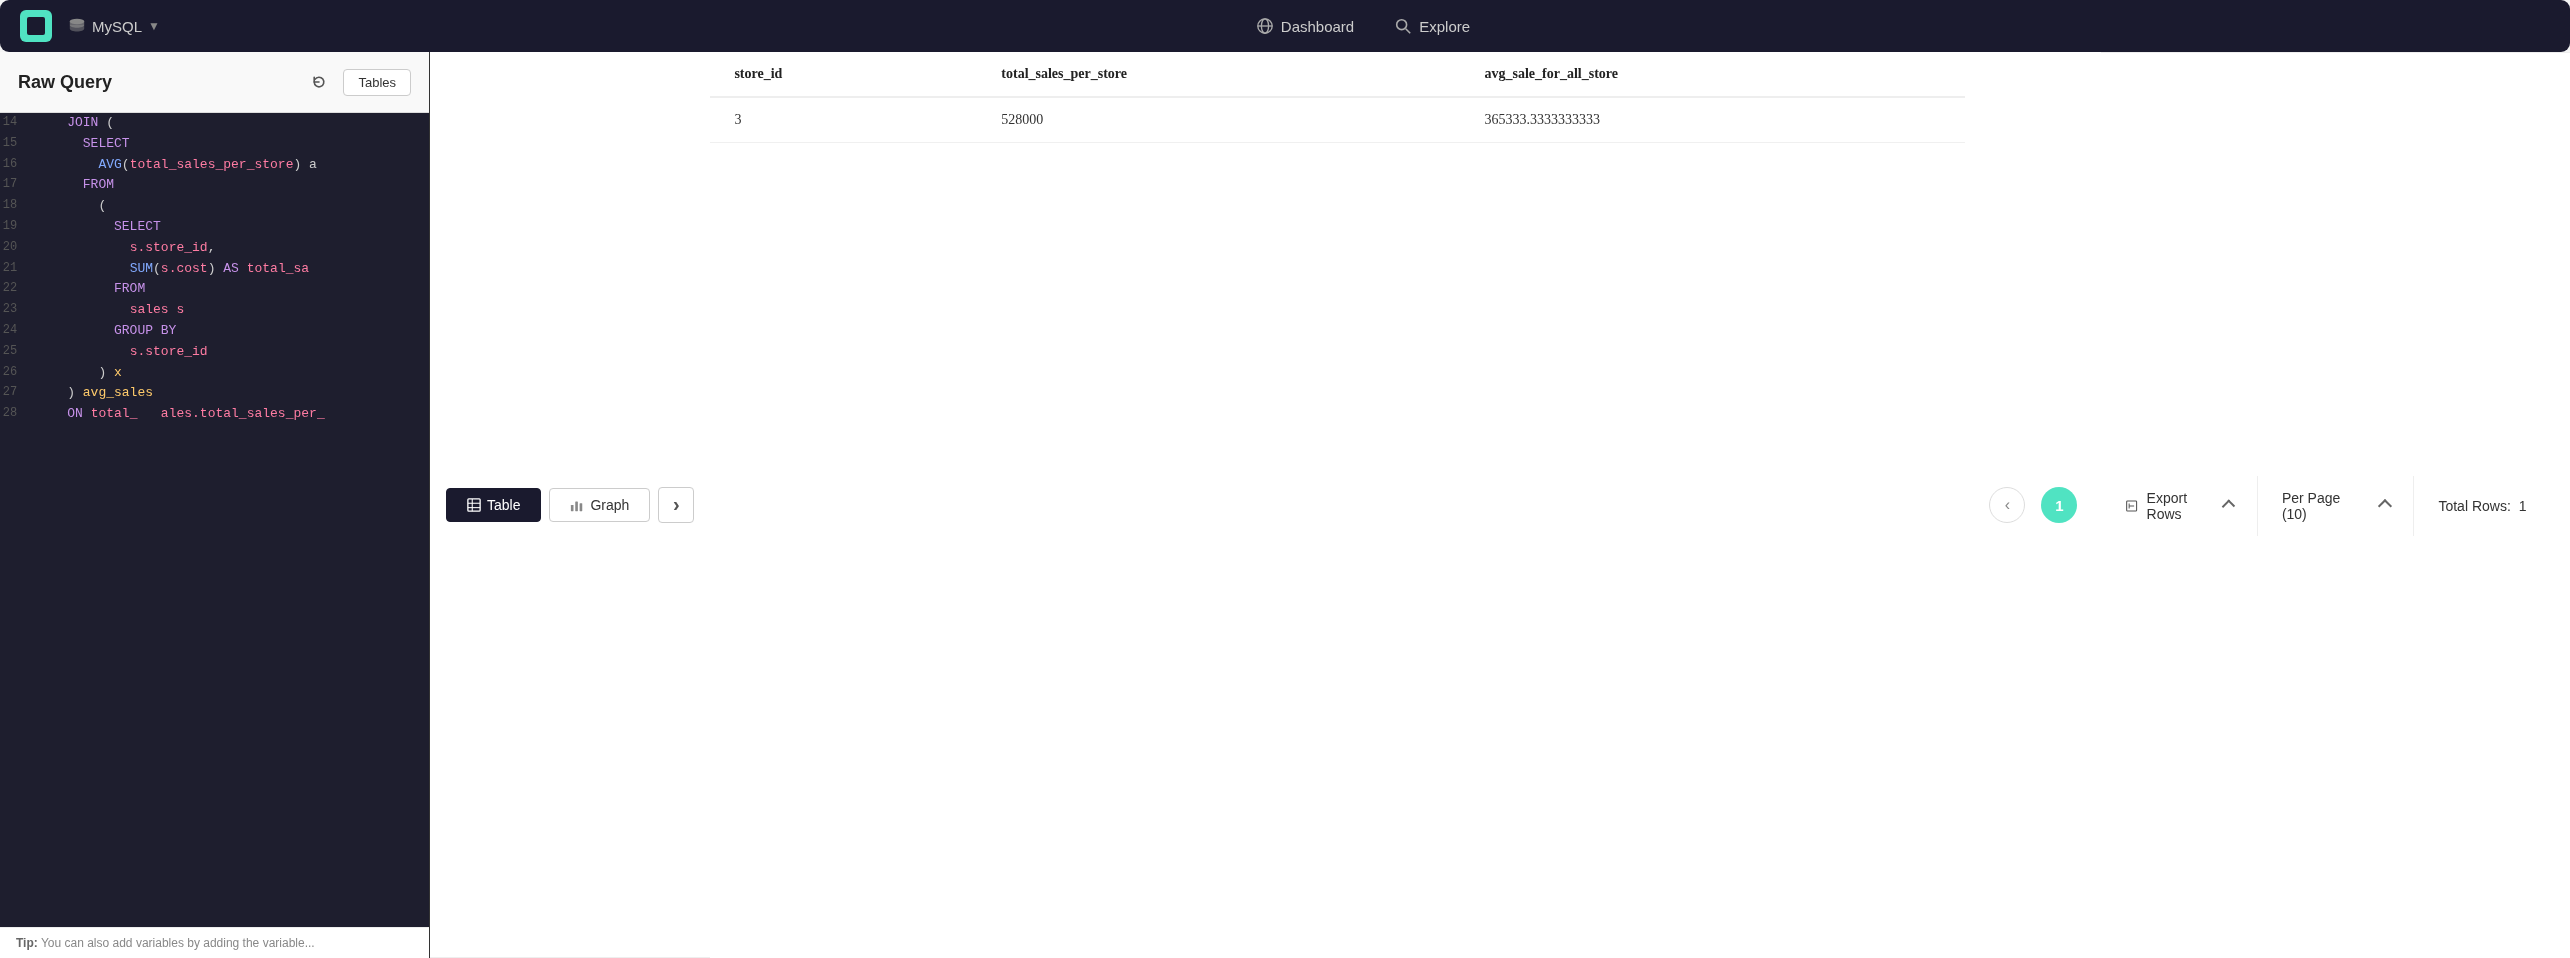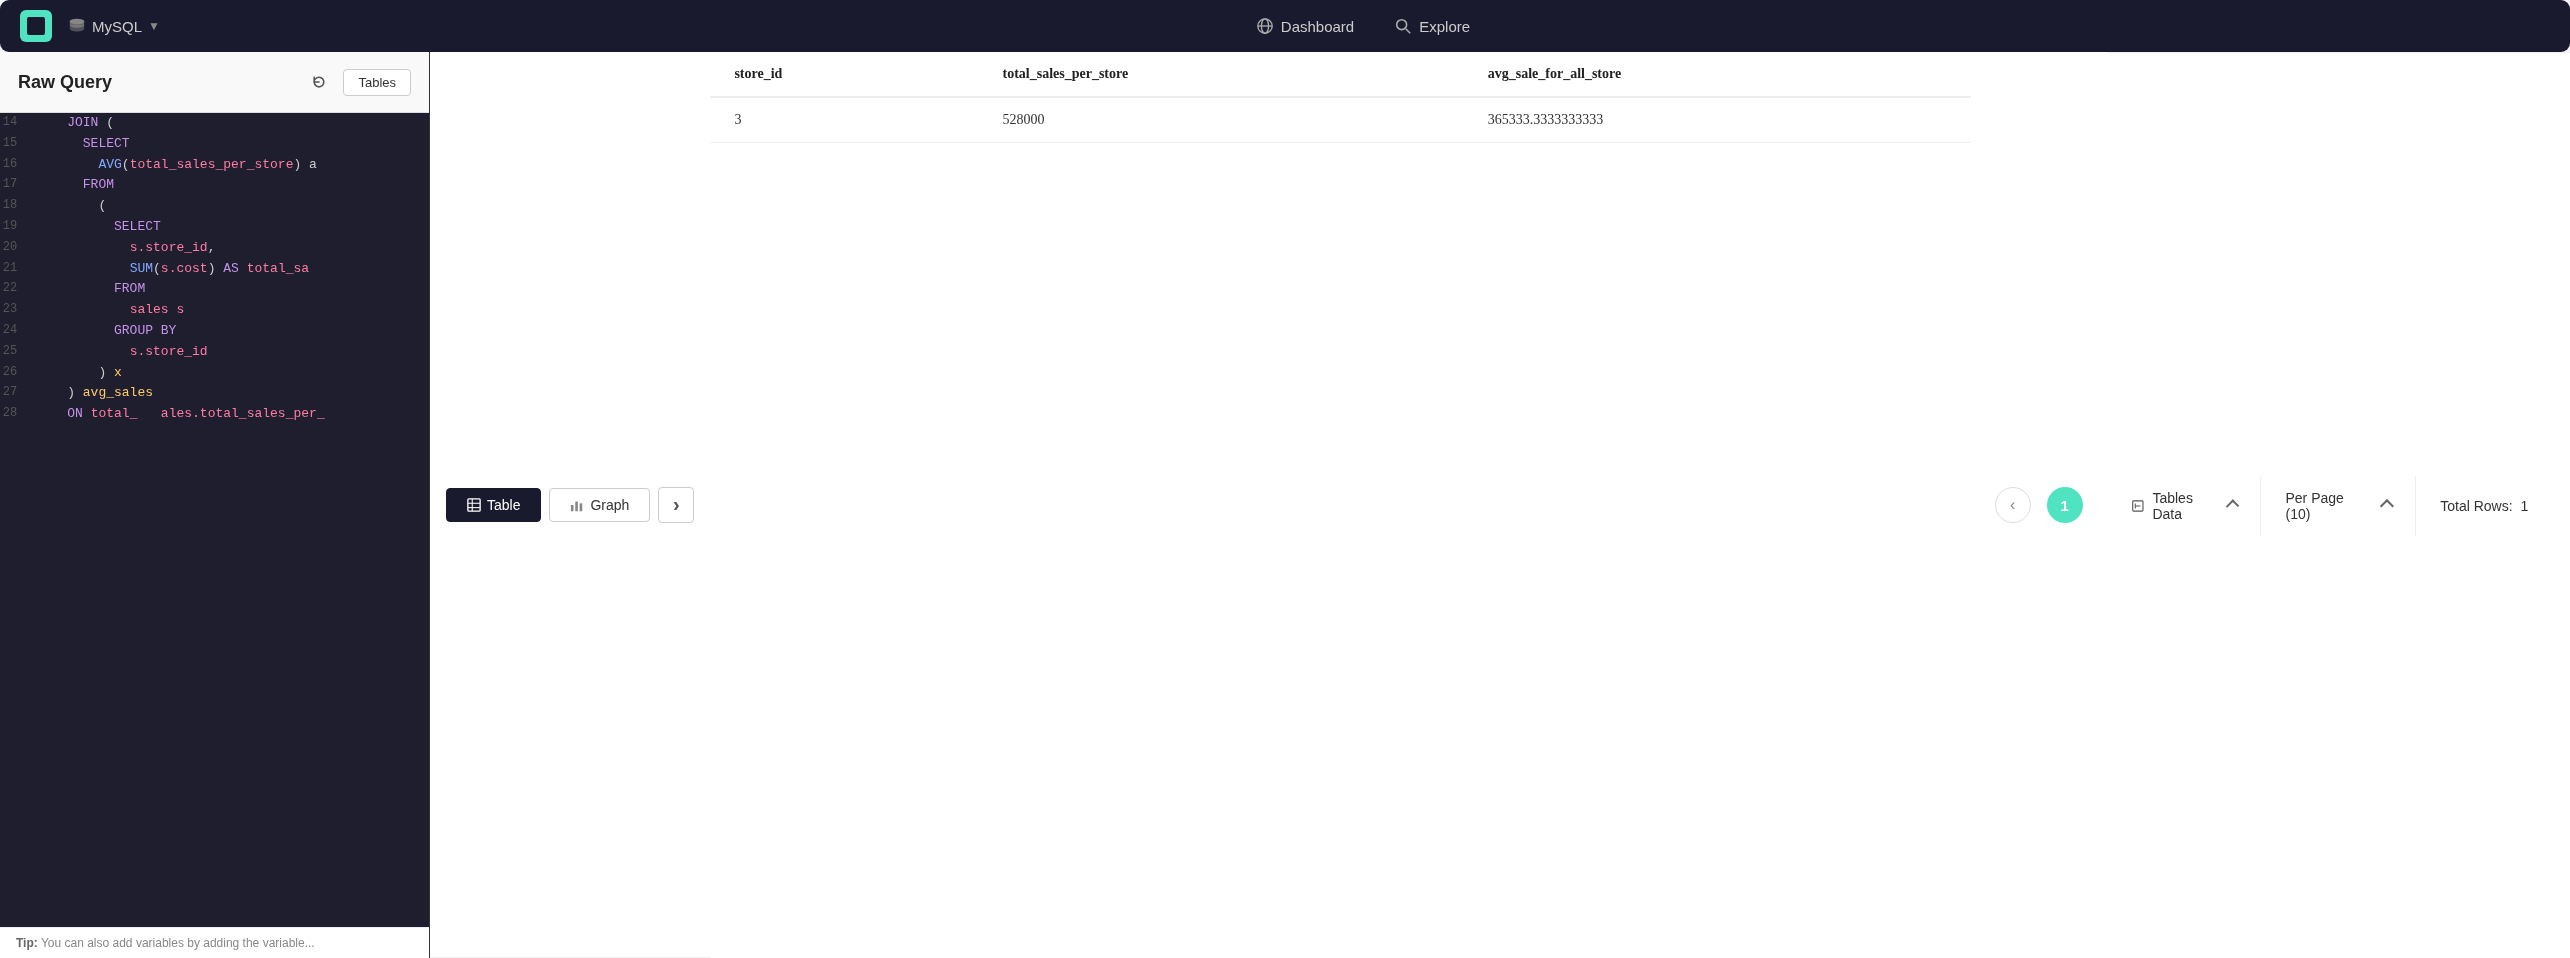--- a/index.html
+++ b/index.html
@@ -474,21 +474,21 @@
       <div class="page-num">1</div>
     </div>
 
     <div class="footer-bar">
       <div class="footer-section">
         <svg width="16" height="16" viewBox="0 0 16 16" fill="none">
           <rect x="2" y="2" width="12" height="12" rx="1" stroke="#555" stroke-width="1.3"></rect>
           <line x1="5" y1="5" x2="5" y2="11" stroke="#555" stroke-width="1.2"></line>
           <line x1="5" y1="8" x2="11" y2="8" stroke="#555" stroke-width="1.2"></line>
         </svg>
-        <span>Tables Data</span>
+        <span>Export Rows</span>
         <span class="chevron-up"></span>
       </div>
       <div class="footer-section">
         <span>Per Page (10)</span>
         <span class="chevron-up"></span>
       </div>
       <div class="footer-section">
         <span>Total Rows:</span>
         <span>1</span>
       </div>

